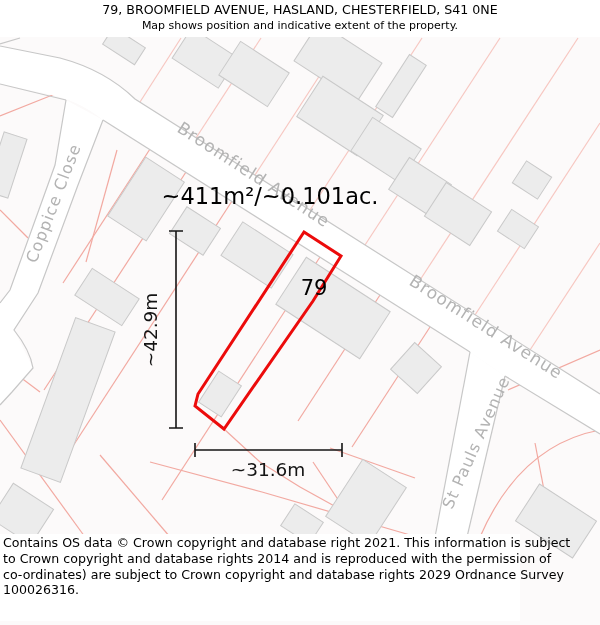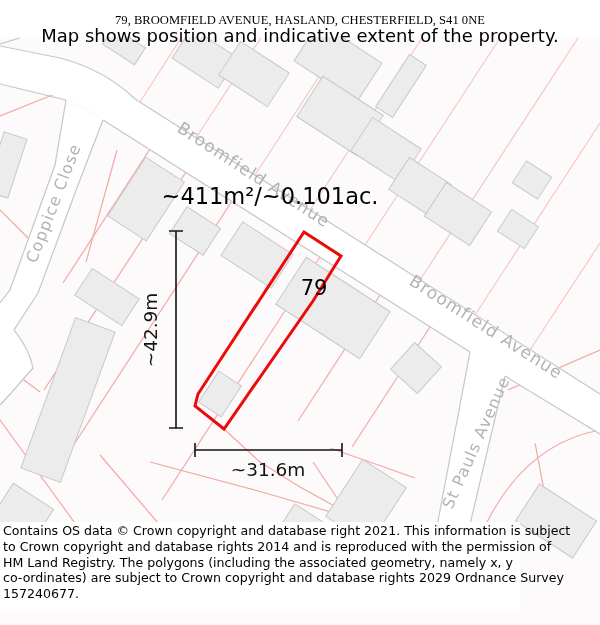--- a/index.html
+++ b/index.html
@@ -1,23 +1,23 @@
 <!DOCTYPE html>
 <html><head>
 <meta charset="utf-8">
 <style>
   html,body{margin:0;padding:0;background:#fff;}
   .stage{position:relative;width:600px;height:625px;overflow:hidden;background:#fff;
          font-family:"DejaVu Sans","Liberation Sans",sans-serif;}
   .map-svg{position:absolute;left:0;top:0;}
   .hdr{position:absolute;left:0;top:0;width:600px;height:37px;background:#fff;
        text-align:center;color:#000;z-index:5;}
-  .hdr .l1{font-size:12.6px;line-height:16px;padding-top:12px;font-family:Liberation Serif, serif;}
-  .hdr .l2{font-size:18px;line-height:15px;}
-  .ftr{position:absolute;left:0;bottom:16px;width:520px;height:87px;background:#fff;
+  .hdr .l1{font-size:12.6px;line-height:16px;padding-top:2px;}
+  .hdr .l2{font-size:11px;line-height:15px;}
+  .ftr{position:absolute;left:0;bottom:4px;width:520px;height:87px;background:#fff;
        color:#000;z-index:5;padding:1px 0 0 3px;box-sizing:border-box;}
   .ftr div{font-size:12.6px;line-height:15.8px;white-space:nowrap;}
   svg text{font-family:"DejaVu Sans","Liberation Sans",sans-serif;}
   .street-label{letter-spacing:1px;}
 </style>
 </head>
 <body>
 
 <div class="stage">
 
@@ -128,18 +128,17 @@
   </svg>
 
   <div class="hdr">
     <div class="l1">79, BROOMFIELD AVENUE, HASLAND, CHESTERFIELD, S41 0NE</div>
     <div class="l2">Map shows position and indicative extent of the property.</div>
   </div>
 
   <div class="ftr">
     <div>Contains OS data © Crown copyright and database right 2021. This information is subject</div>
     <div>to Crown copyright and database rights 2014 and is reproduced with the permission of</div>
-    <div>HM Land Registry. The polygons (including the associated geometry, namely x, y</div>
     <div>co-ordinates) are subject to Crown copyright and database rights 2029 Ordnance Survey</div>
-    <div>157240677.</div>
+    <div>100026316.</div>
   </div>
 
 </div>
 
 </body></html>

